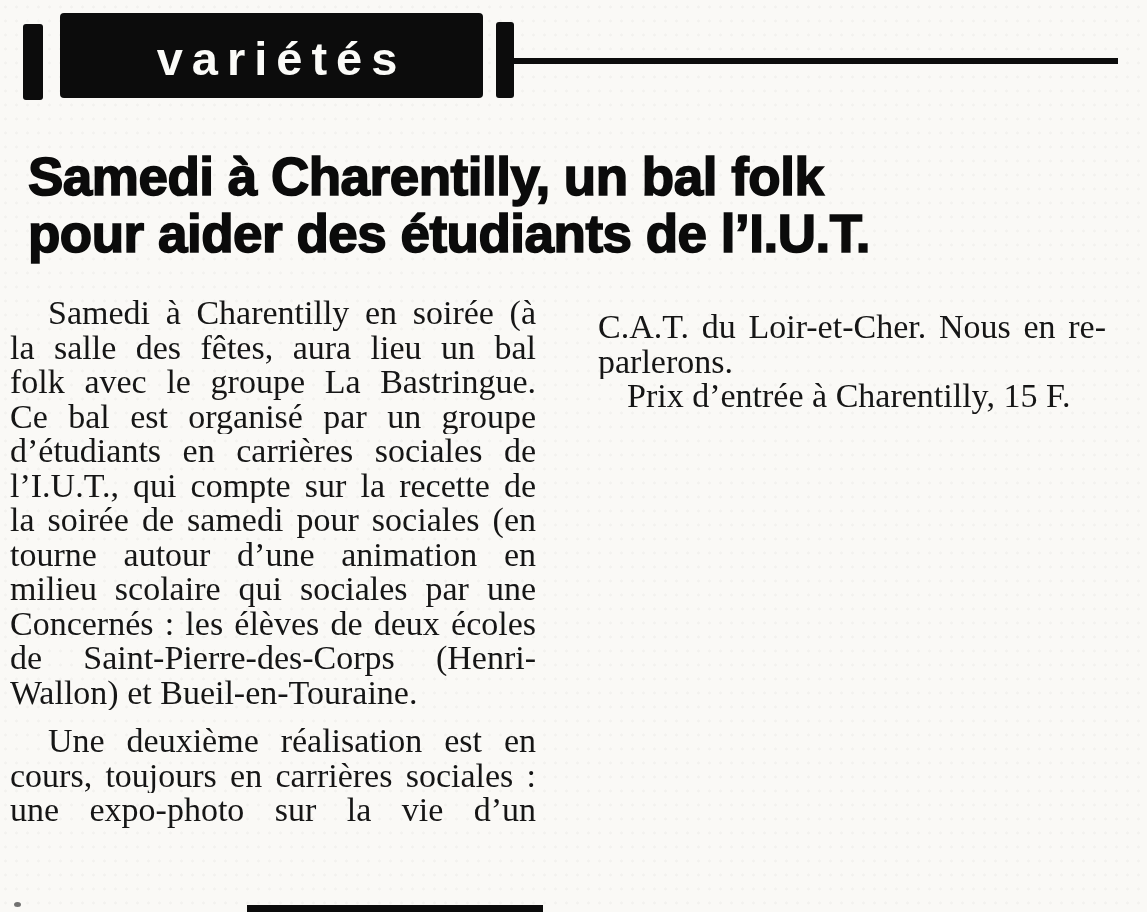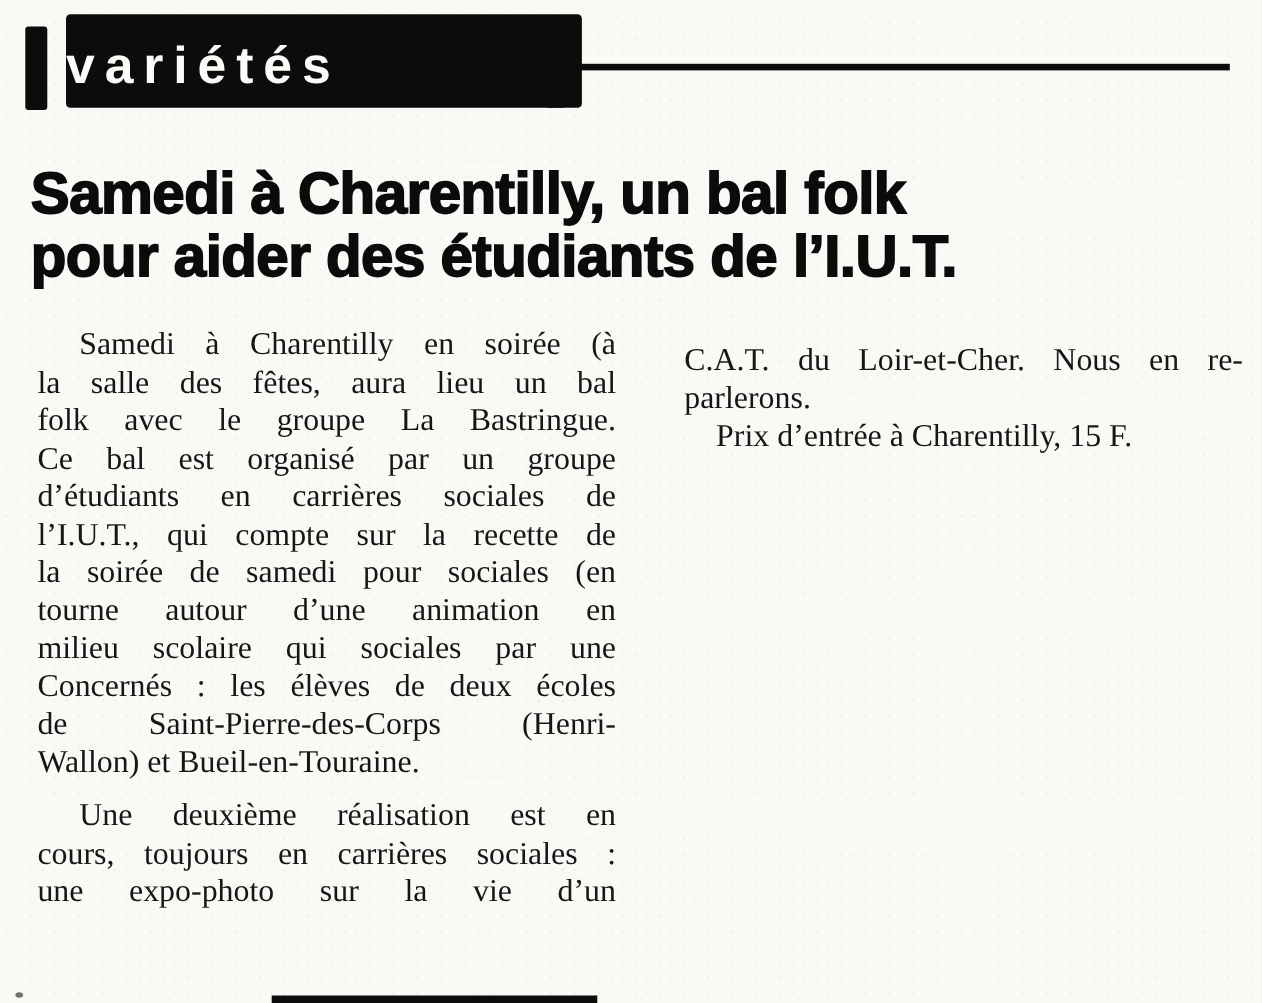--- a/index.html
+++ b/index.html
@@ -20,28 +20,29 @@
     position: absolute;
     background: #0c0c0c;
     border-radius: 3px;
   }
   .bar-left  { left: 23px;  top: 24px; width: 20px; height: 76px; }
   .bar-right { left: 496px; top: 22px; width: 18px; height: 76px; }
 
   .label-box {
     position: absolute;
     left: 60px; top: 13px;
-    width: 469px; height: 85px;
+    width: 423px; height: 85px;
     background: #0c0c0c;
     border-radius: 4px;
     display: flex;
     align-items: center;
-    justify-content: flex-start;
+    justify-content: center;
     padding-top: 5px;
     box-sizing: border-box;
+    padding-left: 20px;
   }
   .label-box .label {
     font-family: "Liberation Sans", "DejaVu Sans", sans-serif;
     font-weight: bold;
     font-size: 47px;
     letter-spacing: 9px;
     color: #fbfbf8;
   }
 
   .rule {
@@ -64,24 +65,23 @@
     color: #0b0b0b;
     -webkit-text-stroke: 1.6px #0b0b0b;
     white-space: nowrap;
   }
   .headline .tline { height: 57px; }
 
   
   .col {
     position: absolute;
     font-family: "Liberation Serif", "DejaVu Serif", serif;
-    font-size: 29px;
+    font-size: 34px;
     line-height: 34.5px;
     color: #161616;
-    margin-left: 24px;
   }
   .col-left  { left: 10px;  top: 296px; width: 526px; }
   .col-right { left: 598px; top: 310px; width: 508px; }
 
   .col .tline { height: 34.5px; overflow: hidden; }
   .col-left .para + .para { margin-top: 14px; }
   .col-right .para + .para { margin-top: 0; }
 
   .tline.just  { text-align: justify; text-align-last: justify; }
   .tline.ind   { text-indent: 38px; }

